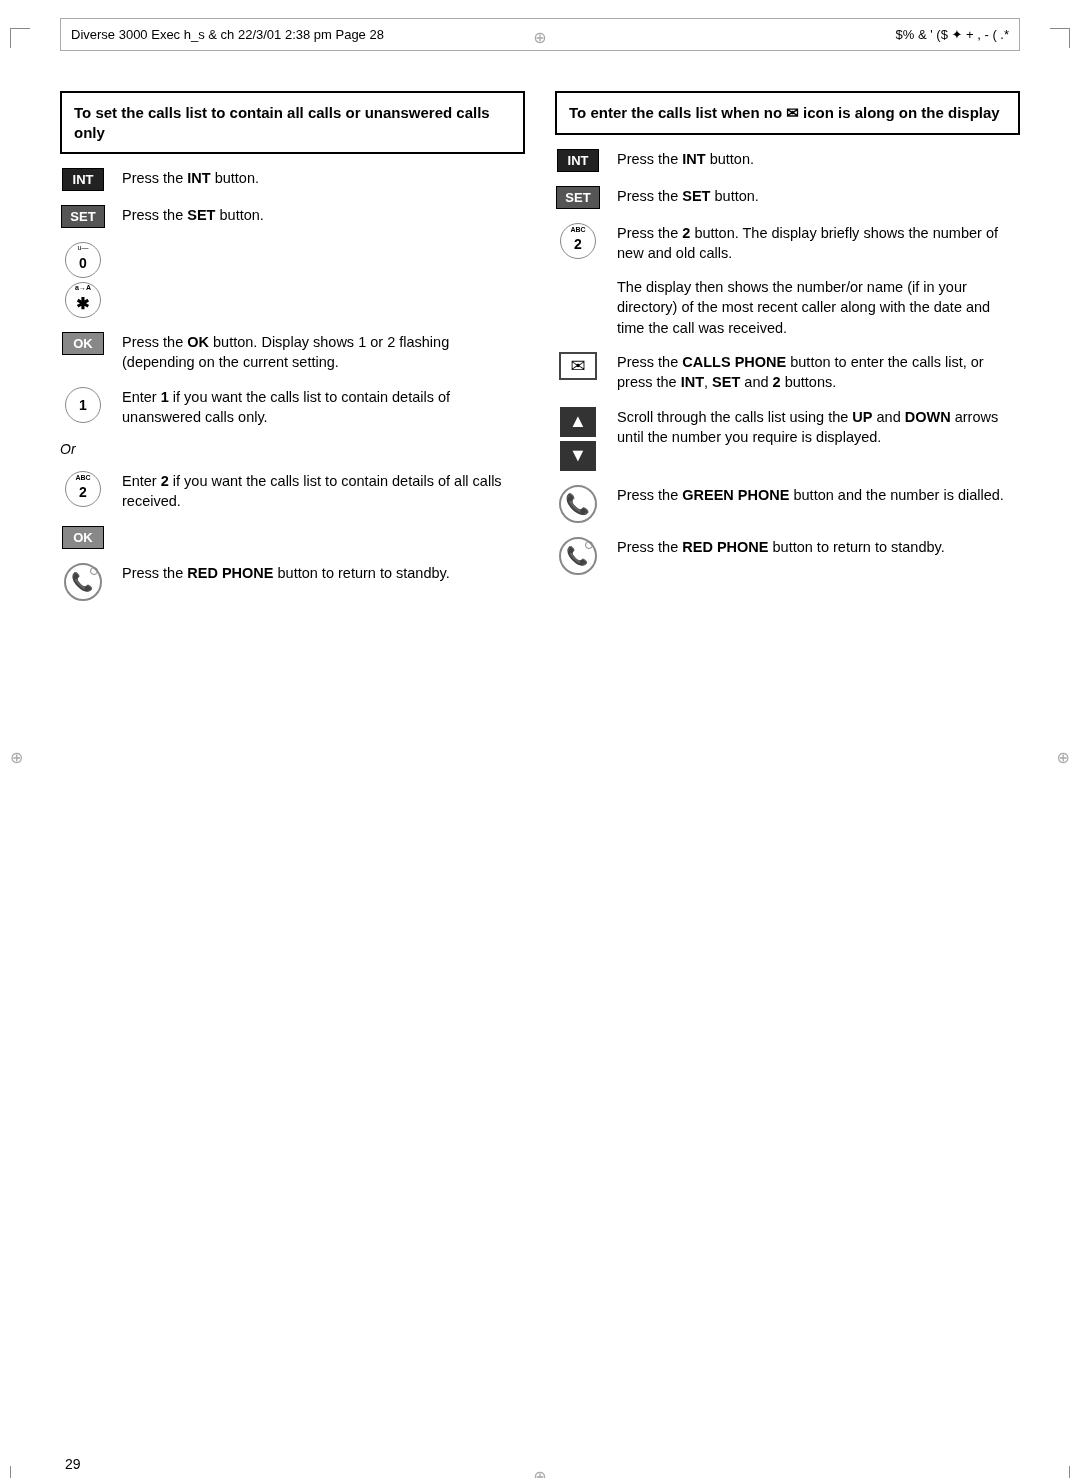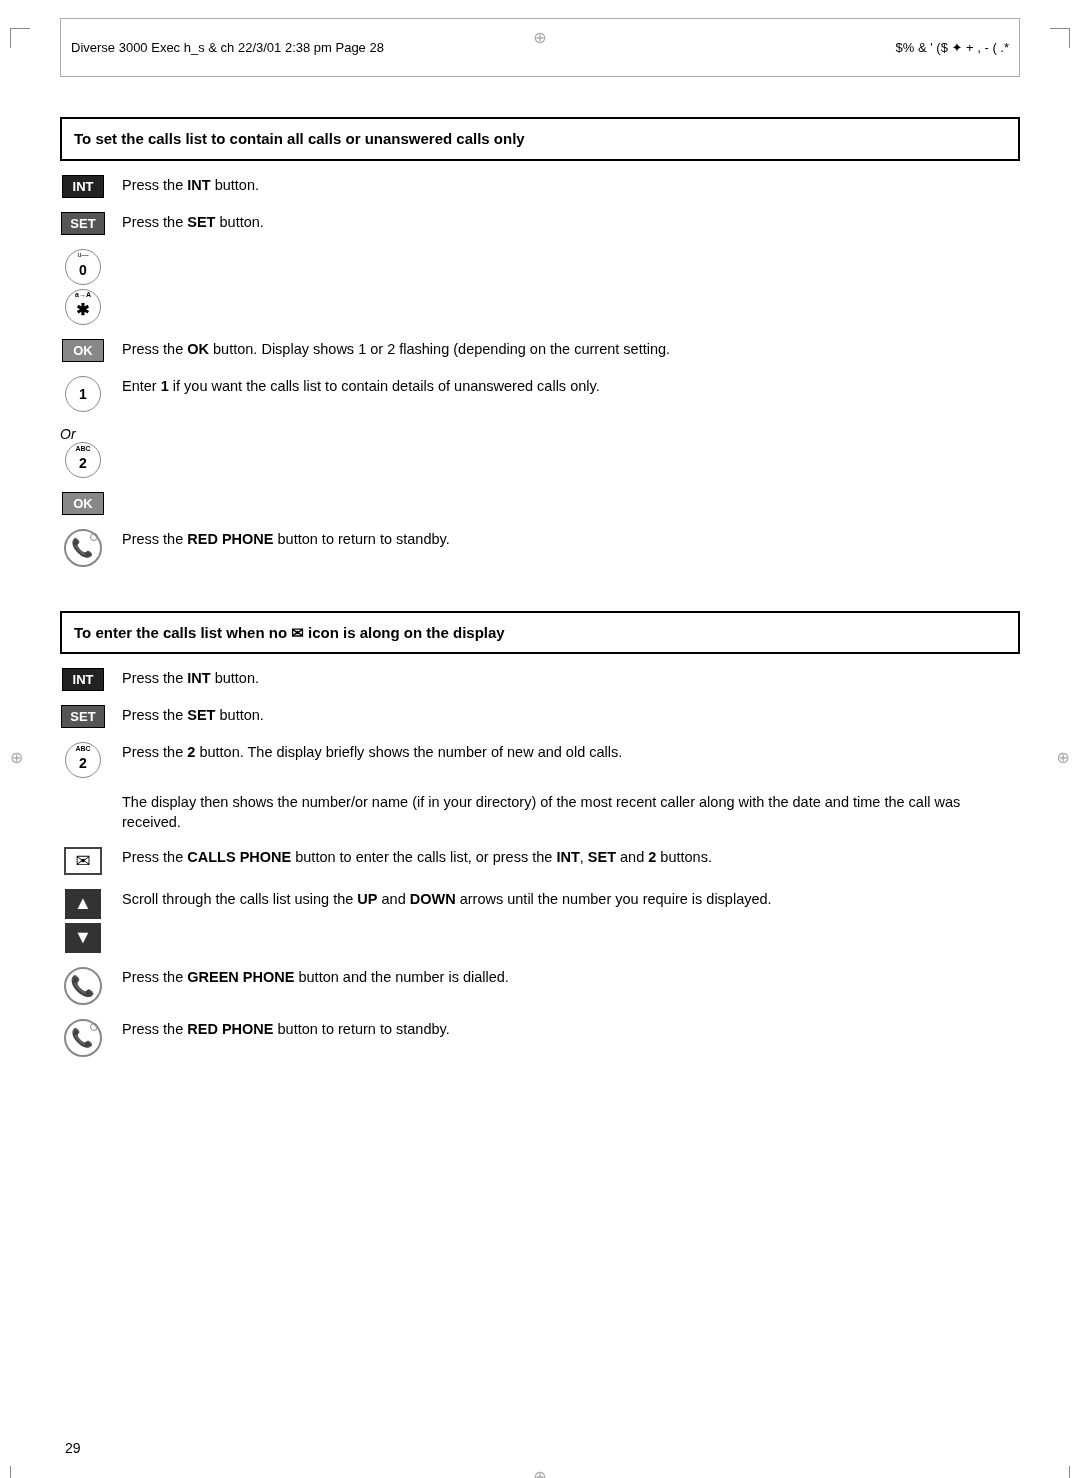--- a/index.html
+++ b/index.html
@@ -18,31 +18,31 @@
       width: 1080px;
       height: 1478px;
       padding: 0;
       position: relative;
     }
 
     
     .header {
       border: 1px solid #aaa;
       margin: 18px 60px 0 60px;
-      padding: 21px 10px;
+      padding: 8px 10px;
       font-size: 13px;
       display: flex;
       justify-content: space-between;
       align-items: center;
     }
 
     
     .main-content {
       display: flex;
-      flex-direction: column;
+      flex-direction: row;
       margin: 40px 60px 0 60px;
       gap: 30px;
     }
 
     
     .left-col {
       flex: 1;
     }
 
     
@@ -254,27 +254,28 @@
 
     .arrows-group {
       display: flex;
       flex-direction: column;
       gap: 4px;
     }
 
     .or-text {
       font-style: italic;
       font-size: 14px;
+      margin-bottom: 14px;
       margin-left: 0;
     }
 
     
     .page-number {
       position: absolute;
-      bottom: 40px;
+      bottom: 24px;
       left: 65px;
       font-size: 14px;
     }
 
     
     .crop-mark-tl { position: absolute; top: 10px; left: 10px; width: 20px; height: 20px; border-top: 1px solid #888; border-left: 1px solid #888; }
     .crop-mark-tr { position: absolute; top: 10px; right: 10px; width: 20px; height: 20px; border-top: 1px solid #888; border-right: 1px solid #888; }
     .crop-mark-bl { position: absolute; bottom: 10px; left: 10px; width: 20px; height: 20px; border-bottom: 1px solid #888; border-left: 1px solid #888; }
     .crop-mark-br { position: absolute; bottom: 10px; right: 10px; width: 20px; height: 20px; border-bottom: 1px solid #888; border-right: 1px solid #888; }
 
@@ -379,20 +380,23 @@
           <i>Or</i>
         </div>
 
         <div class="step-row">
           <div class="step-icon">
             <div class="btn-number" style="position:relative;">
               <span style="font-size:7px; position:absolute; top:2px; left:50%; transform:translateX(-50%); white-space:nowrap;">ABC</span>
               <span class="main-digit">2</span>
             </div>
           </div>
+          <div class="step-text">
+            Enter <b>2</b> if you want the calls list to contain details of all calls received.
+          </div>
         </div>
 
         <div class="step-row">
           <div class="step-icon">
             <span class="btn-ok">OK</span>
           </div>
         </div>
 
         <div class="step-row">
           <div class="step-icon">

